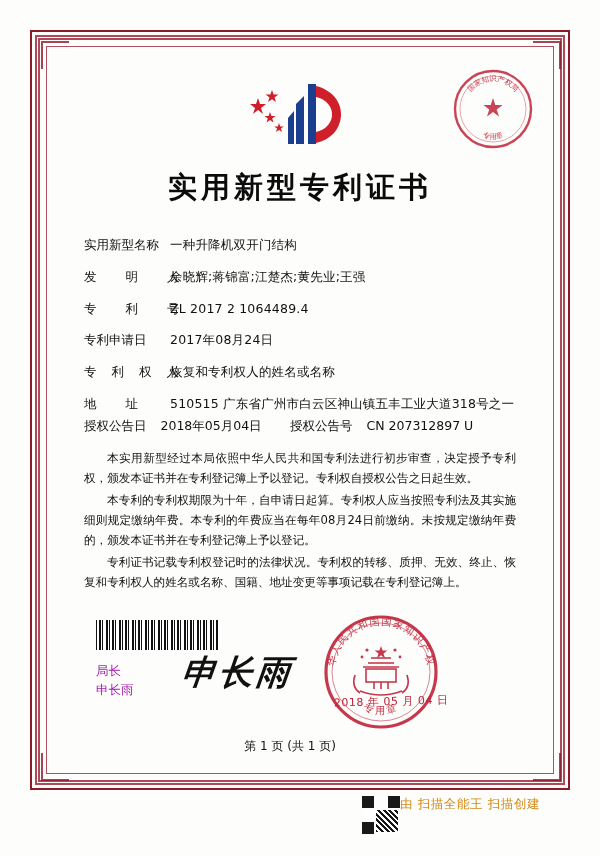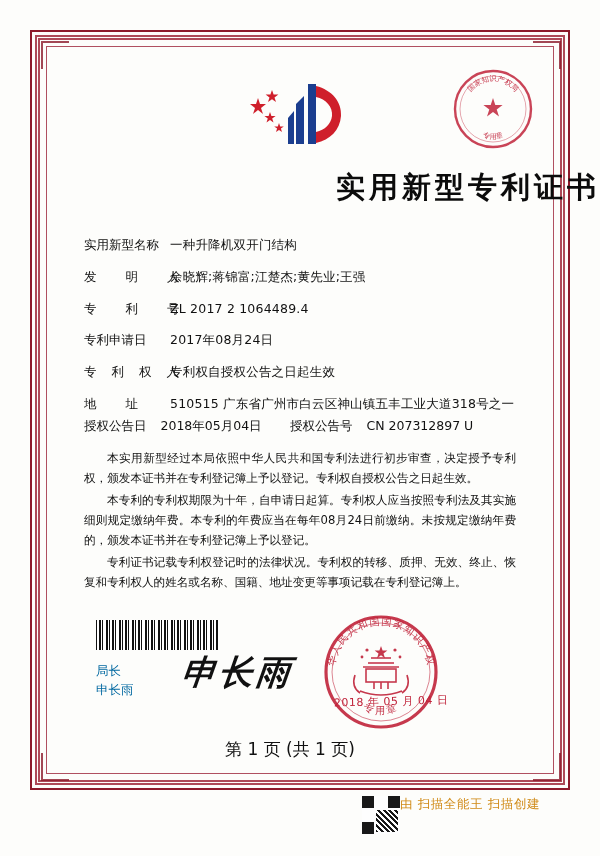--- a/index.html
+++ b/index.html
@@ -97,21 +97,21 @@
     position: absolute;
     left: 452px; top: 68px;
     width: 82px; height: 82px;
   }
 
   
   .doc-title {
     position: absolute;
     left: 0; top: 168px;
     width: 600px;
-    text-align: right;
+    text-align: center;
     font-family: "DejaVu Serif", "Liberation Serif", serif;
     font-weight: bold;
     font-size: 29px;
     letter-spacing: 4px;
     color: #0b0b0b;
   }
 
   
   .fields {
     position: absolute;
@@ -179,21 +179,21 @@
       #111 6px, #111 7px, #fff 7px, #fff 10px,
       #111 10px, #111 12px, #fff 12px, #fff 13px);
   }
 
   
   .sig-label {
     position: absolute;
     left: 96px; top: 661px;
     font-size: 12.5px;
     line-height: 1.55;
-    color: #0369a1;
+    color: #a21caf;
   }
   .sig-hand {
     position: absolute;
     left: 182px; top: 650px;
     font-family: "DejaVu Serif", "Liberation Serif", serif;
     font-size: 34px;
     font-weight: bold;
     font-style: italic;
     letter-spacing: 3px;
     color: #111;
@@ -214,21 +214,21 @@
     letter-spacing: .5px;
     transform: rotate(-1.5deg);
   }
 
   
   .page-num {
     position: absolute;
     left: 0; top: 738px;
     width: 580px;
     text-align: center;
-    font-size: 17px;
+    font-size: 12px;
     color: #111;
   }
 
   
   .scan-strip {
     position: absolute;
     left: 362px; top: 796px;
     width: 238px; height: 42px;
     display: flex;
     gap: 0;
@@ -320,21 +320,21 @@
     <div class="field-row">
       <div class="field-label sp4">专 利 号</div>
       <div class="field-value">ZL 2017 2 1064489.4</div>
     </div>
     <div class="field-row">
       <div class="field-label">专利申请日</div>
       <div class="field-value">2017年08月24日</div>
     </div>
     <div class="field-row">
       <div class="field-label sp3">专 利 权 人</div>
-      <div class="field-value">专利权自授权公告之日起生效</div>
+      <div class="field-value">恢复和专利权人的姓名或名称</div>
     </div>
     <div class="field-row">
       <div class="field-label sp4">地 址</div>
       <div class="field-value">510515 广东省广州市白云区神山镇五丰工业大道318号之一</div>
     </div>
   </div>
 
   <div class="grant-row">
     <div class="left">
       <span>授权公告日</span>

